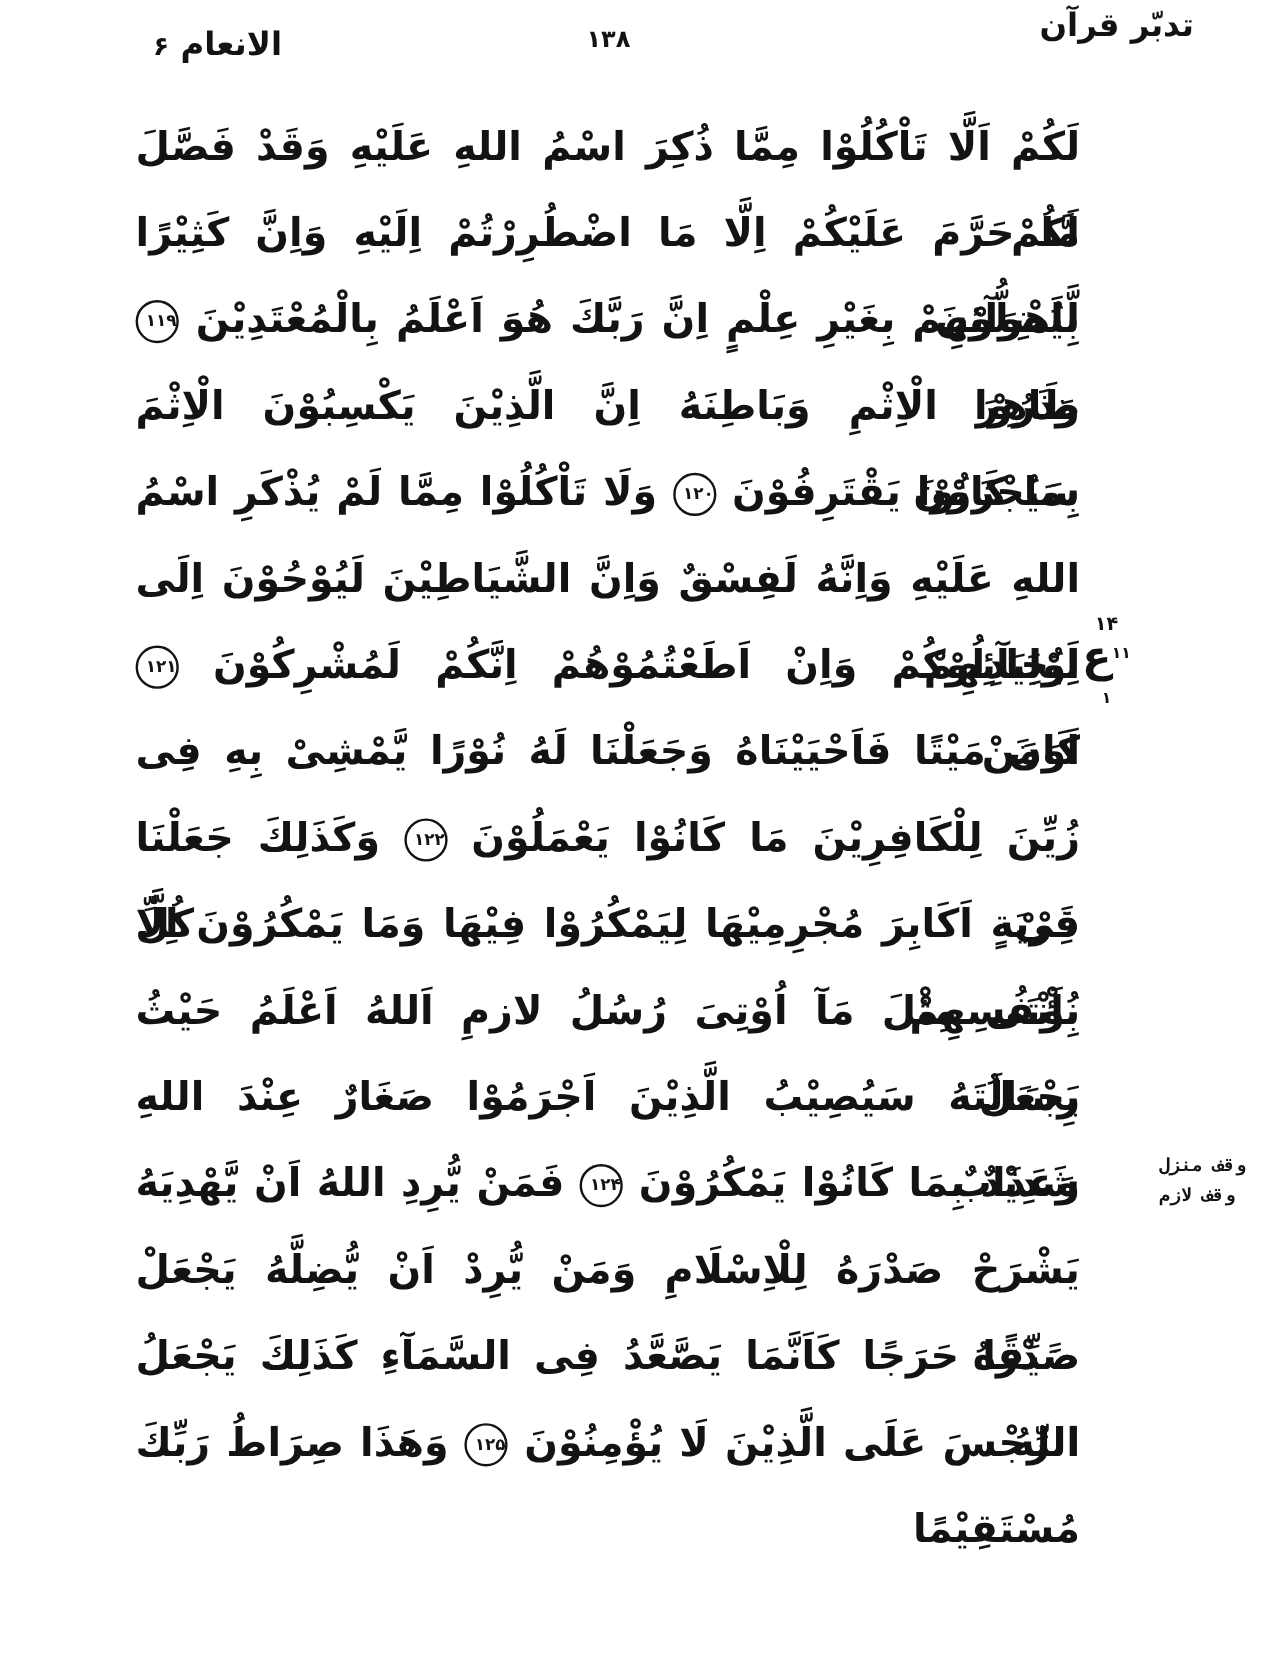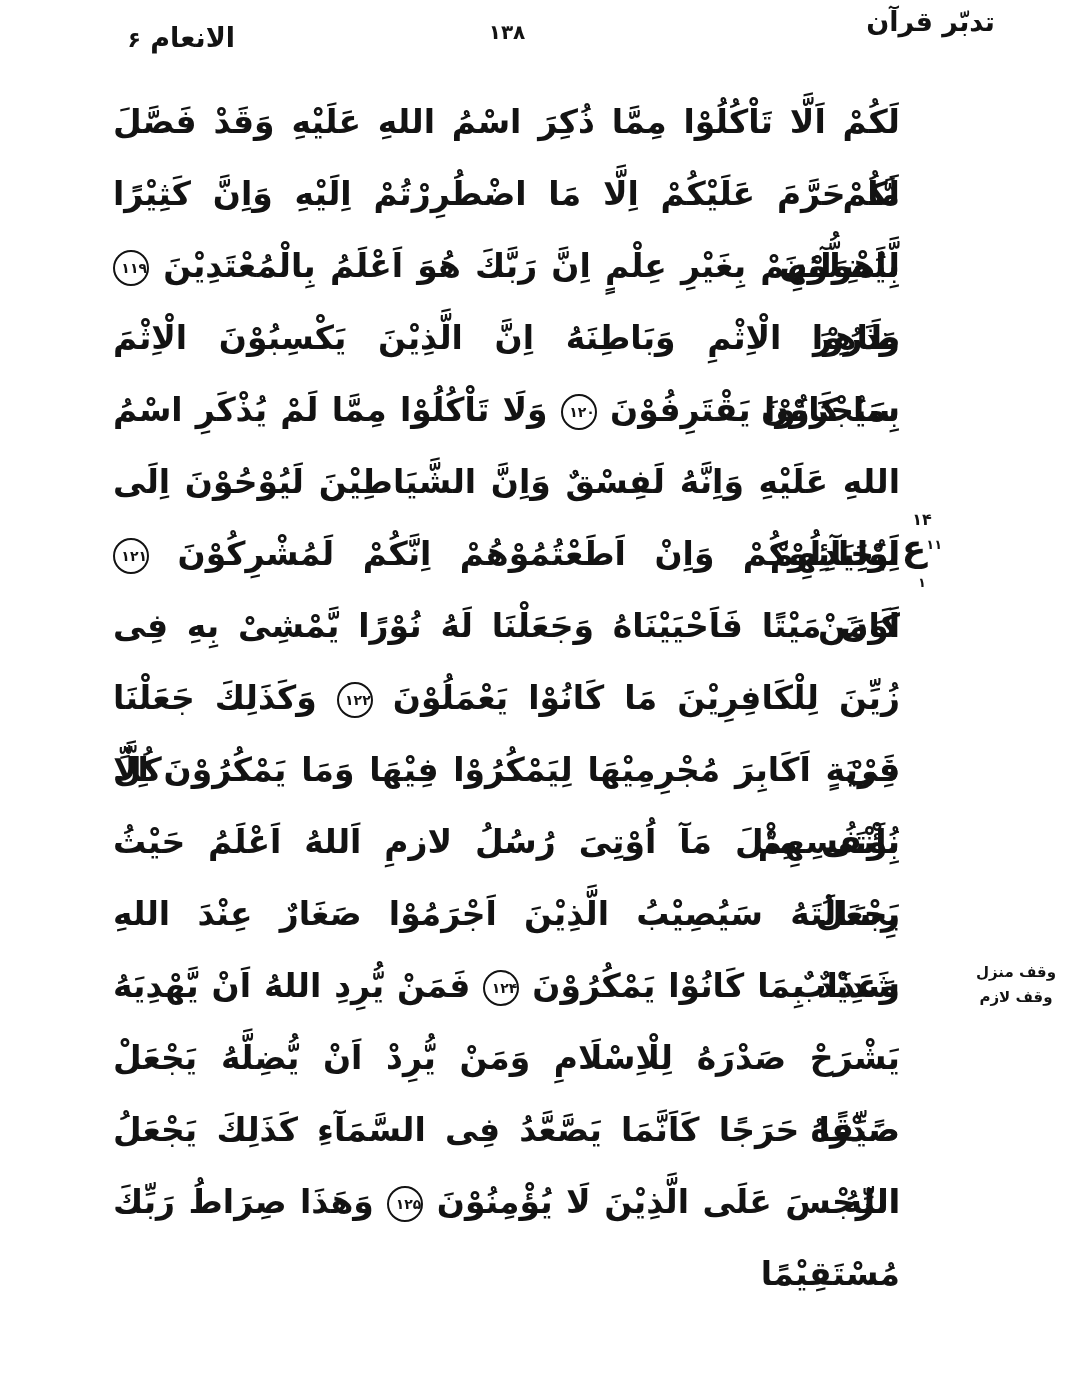--- a/index.html
+++ b/index.html
@@ -103,25 +103,26 @@
   .ruku-count { font-size: 13px; margin-top: 8px; }
   .ruku-bottom { font-size: 13px; margin-top: 10px; }
 
   
   .waqf-note {
     position: absolute;
     top: 960px;
     left: 966px;
     width: 100px;
     direction: rtl;
-    text-align: center;
+    text-align: left;
     font-size: 15px;
     font-weight: bold;
     line-height: 25px;
     white-space: nowrap;
+    font-family: Liberation Mono, monospace;
   }
 </style>
 </head>
 <body>
 
 <div class="page">
 
   <div class="book-title">تدبّر قرآن</div>
 
   <div class="page-number">۱۳۸</div>

